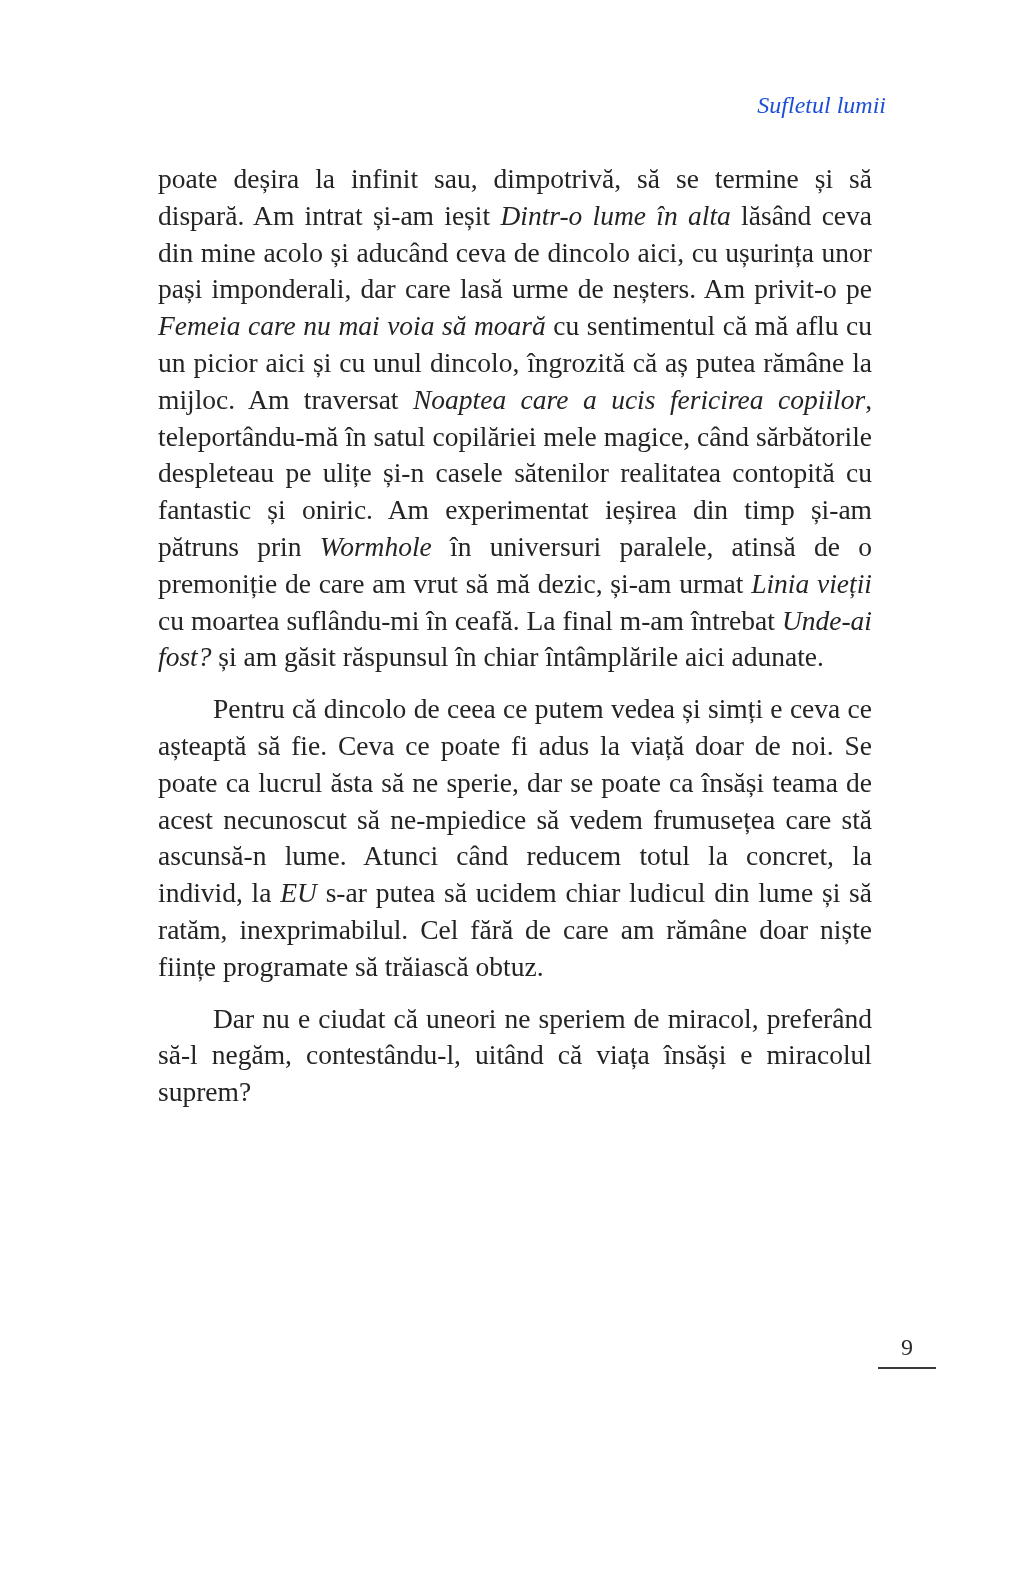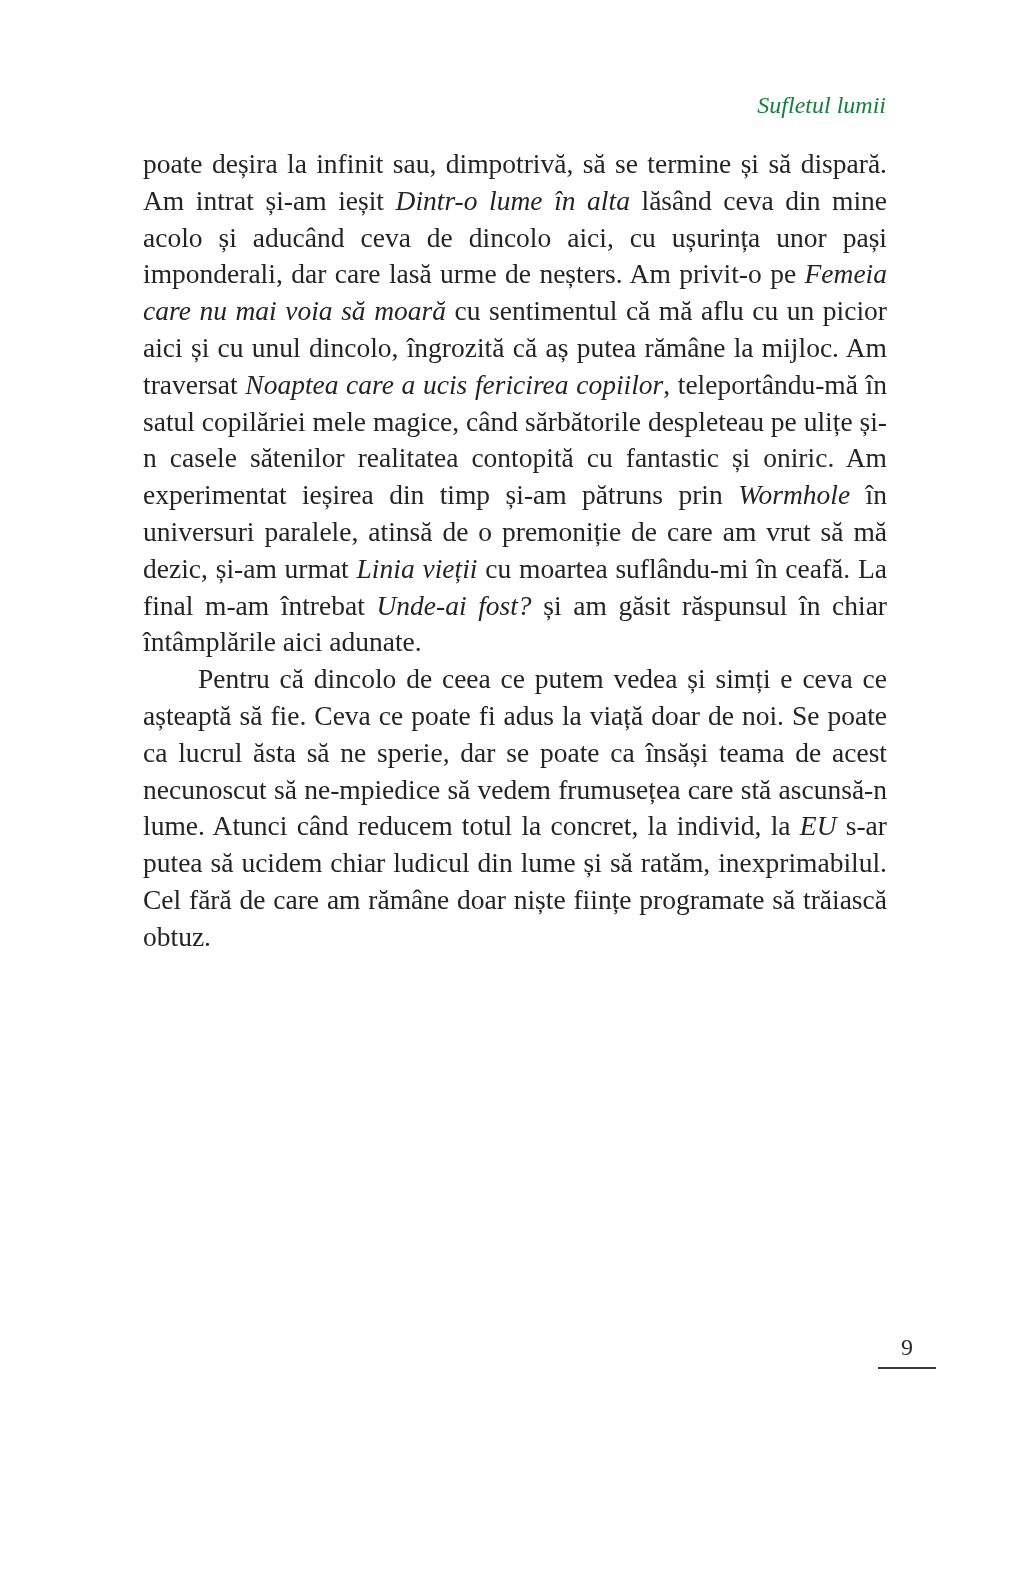--- a/index.html
+++ b/index.html
@@ -12,34 +12,34 @@
     font-family: "Liberation Serif", "DejaVu Serif", serif;
     color: #242424;
     overflow: hidden;
   }
   .running-head {
     position: absolute;
     top: 92px;
     right: 142px;
     font-style: italic;
     font-size: 24px;
-    color: #15803d;
+    color: #1d4ed8;
   }
   .body-text {
     position: absolute;
     top: 146px;
     left: 143px;
     width: 744px;
     font-size: 27.5px;
     line-height: 36.8px;
     text-align: justify;
     -webkit-hyphens: auto;
     hyphens: auto;
   }
-  .para { margin: 0; }
+  .para { margin: 15px; }
   .para.indent { text-indent: 55px; }
   .it { font-style: italic; }
   .page-footer {
     position: absolute;
     top: 1334px;
     right: 92px;
     width: 58px;
     text-align: center;
   }
   .page-number {
@@ -56,19 +56,20 @@
 </style>
 </head>
 <body>
 
 <div class="page">
   <div class="running-head">Sufletul lumii</div>
 
   <div class="body-text" id="paragraphs-host">
       <p class="para"><span class="">poate deșira la infinit sau, dimpotrivă, să se termine și să dispară. Am intrat și-am ieșit </span><span class="it">Dintr-o lume în alta</span><span class=""> lăsând ceva din mine acolo și aducând ceva de dincolo aici, cu ușurința unor pași imponderali, dar care lasă urme de neșters. Am privit-o pe </span><span class="it">Femeia care nu mai voia să moară</span><span class=""> cu sentimentul că mă aflu cu un picior aici și cu unul dincolo, îngrozită că aș putea rămâne la mijloc. Am traversat </span><span class="it">Noaptea care a ucis fericirea copiilor</span><span class="">, teleportându-mă în satul copilăriei mele magice, când sărbătorile despleteau pe ulițe și-n casele sătenilor realitatea contopită cu fantastic și oniric. Am experimentat ieșirea din timp și-am pătruns prin </span><span class="it">Wormhole</span><span class=""> în universuri paralele, atinsă de o premoniție de care am vrut să mă dezic, și-am urmat </span><span class="it">Linia vieții</span><span class=""> cu moartea suflându-mi în ceafă. La final m-am întrebat </span><span class="it">Unde-ai fost?</span><span class=""> și am găsit răspunsul în chiar întâmplările aici adunate.</span></p>
       <p class="para indent"><span class="">Pentru că dincolo de ceea ce putem vedea și simți e ceva ce așteaptă să fie. Ceva ce poate fi adus la viață doar de noi. Se poate ca lucrul ăsta să ne sperie, dar se poate ca însăși teama de acest necunoscut să ne-mpiedice să vedem frumusețea care stă ascunsă-n lume. Atunci când reducem totul la concret, la individ, la </span><span class="it">EU</span><span class=""> s-ar putea să ucidem chiar ludicul din lume și să ratăm, inexprimabilul. Cel fără de care am rămâne doar niște ființe programate să trăiască obtuz.</span></p>
+      <p class="para indent"><span class="">Dar nu e ciudat că uneori ne speriem de miracol, preferând să-l negăm, contestându-l, uitând că viața însăși e miracolul suprem?</span></p>
     </div>
 
   <div class="page-footer">
     <div class="page-number">9</div>
     <hr class="footer-rule">
   </div>
 </div>
 
 </body></html>

